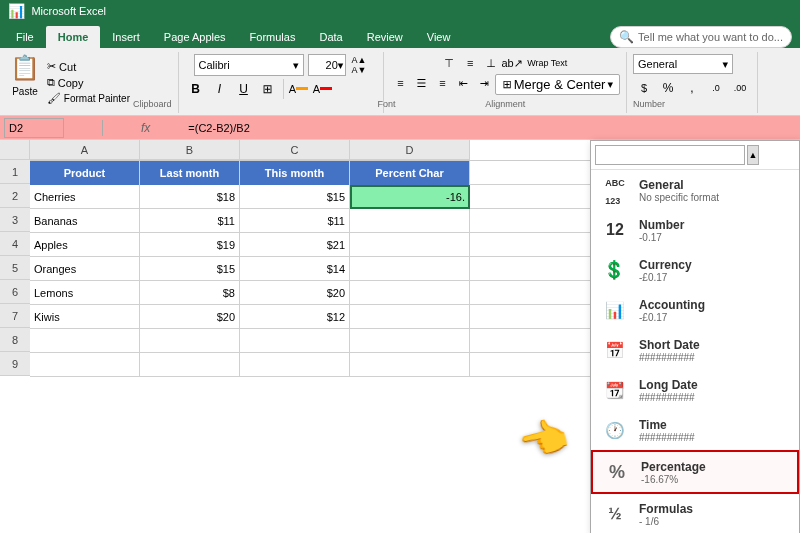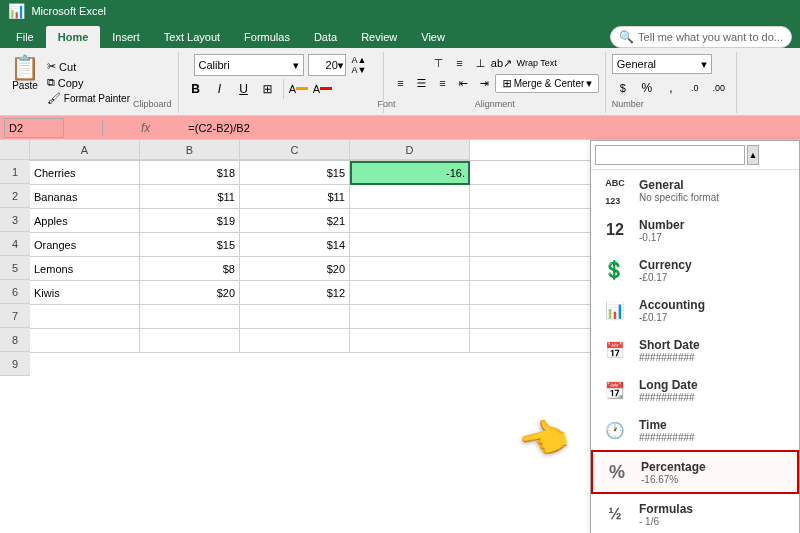--- a/index.html
+++ b/index.html
@@ -381,39 +381,39 @@
 
 <div class="title-bar">
   <span style="margin-right:6px; font-size:14px;">📊</span>
   <span style="font-size:11px;">Microsoft Excel</span>
 </div>
 
 <div class="ribbon-tabs">
   <div class="ribbon-tab" style="color:white;">File</div>
   <div class="ribbon-tab active">Home</div>
   <div class="ribbon-tab" style="color:white;">Insert</div>
-  <div class="ribbon-tab" style="color:white;">Text Layout</div>
+  <div class="ribbon-tab" style="color:white;">Page Apples</div>
   <div class="ribbon-tab" style="color:white;">Formulas</div>
   <div class="ribbon-tab" style="color:white;">Data</div>
   <div class="ribbon-tab" style="color:white;">Review</div>
   <div class="ribbon-tab" style="color:white;">View</div>
   <div style="margin-left:auto; display:flex; align-items:center; padding: 0 8px;">
     <div class="tell-me-box">
       <span style="font-size:12px;">🔍</span>
       <span>Tell me what you want to do...</span>
     </div>
   </div>
 </div>
 
 <div class="ribbon">
 
   <div class="ribbon-group" style="flex-direction:row; align-items:stretch; padding:2px 6px; min-width:90px;">
     <div class="paste-btn">
       <div class="paste-icon-big">📋</div>
-      <div style="font-size:10px;">Paste</div>
+      <div style="font-size:10px;margin-top:6px;">Paste</div>
     </div>
     <div class="clipboard-small-btns">
       <div class="small-btn">
         <span>✂</span>
         <span>Cut</span>
       </div>
       <div class="small-btn">
         <span>⧉</span>
         <span>Copy</span>
       </div>
@@ -467,21 +467,21 @@
       <div class="align-btn" title="Wrap Text" style="font-size:9px; width:auto; padding:0 3px;">Wrap Text</div>
     </div>
     <div style="display:flex; gap:1px; margin-top:2px;">
       <div class="align-btn">≡</div>
       <div class="align-btn">☰</div>
       <div class="align-btn">≡</div>
       <div class="align-btn">⇤</div>
       <div class="align-btn">⇥</div>
       <div class="merge-btn">
         <span>⊞</span>
-        <span style="font-size:10px;">Merge &amp; Center</span>
+        <span style="font-size:13px;">Merge &amp; Center</span>
         <span>▾</span>
       </div>
     </div>
     <div class="ribbon-group-label">Alignment</div>
   </div>
 
   <div class="ribbon-group" style="min-width:100px; display:flex; flex-direction:column; padding:2px 6px; align-items:flex-start;">
     <div class="num-format-box">
       <span>General</span>
       <span>▾</span>
@@ -526,20 +526,26 @@
 
     <div class="col-headers-row" id="col-headers-row">
         <div class="col-header" style="width: 110px; min-width: 110px;">A</div>
         <div class="col-header" style="width: 100px; min-width: 100px;">B</div>
         <div class="col-header" style="width: 110px; min-width: 110px;">C</div>
         <div class="col-header" style="width: 120px; min-width: 120px;">D</div>
       </div>
 
     <div class="spreadsheet-grid" id="spreadsheet-grid">
         <div class="grid-row">
+          <div class="grid-cell header-cell" style="width: 110px; min-width: 110px;">Product</div>
+          <div class="grid-cell header-cell" style="width: 100px; min-width: 100px;">Last month</div>
+          <div class="grid-cell header-cell" style="width: 110px; min-width: 110px;">This month</div>
+          <div class="grid-cell header-cell" style="width: 120px; min-width: 120px;">Percent Char</div>
+        </div>
+        <div class="grid-row">
           <div class="grid-cell" style="width: 110px; min-width: 110px;">Cherries</div>
           <div class="grid-cell" style="width: 100px; min-width: 100px; justify-content: flex-end;">$18</div>
           <div class="grid-cell" style="width: 110px; min-width: 110px; justify-content: flex-end;">$15</div>
           <div class="grid-cell" style="width: 120px; min-width: 120px; justify-content: flex-end; background: #86efac; outline: rgb(33, 115, 70) solid 2px; outline-offset: -2px;">-16.</div>
         </div>
         <div class="grid-row">
           <div class="grid-cell" style="width: 110px; min-width: 110px;">Bananas</div>
           <div class="grid-cell" style="width: 100px; min-width: 100px; justify-content: flex-end;">$11</div>
           <div class="grid-cell" style="width: 110px; min-width: 110px; justify-content: flex-end;">$11</div>
           <div class="grid-cell" style="width: 120px; min-width: 120px; justify-content: flex-end;"></div>

